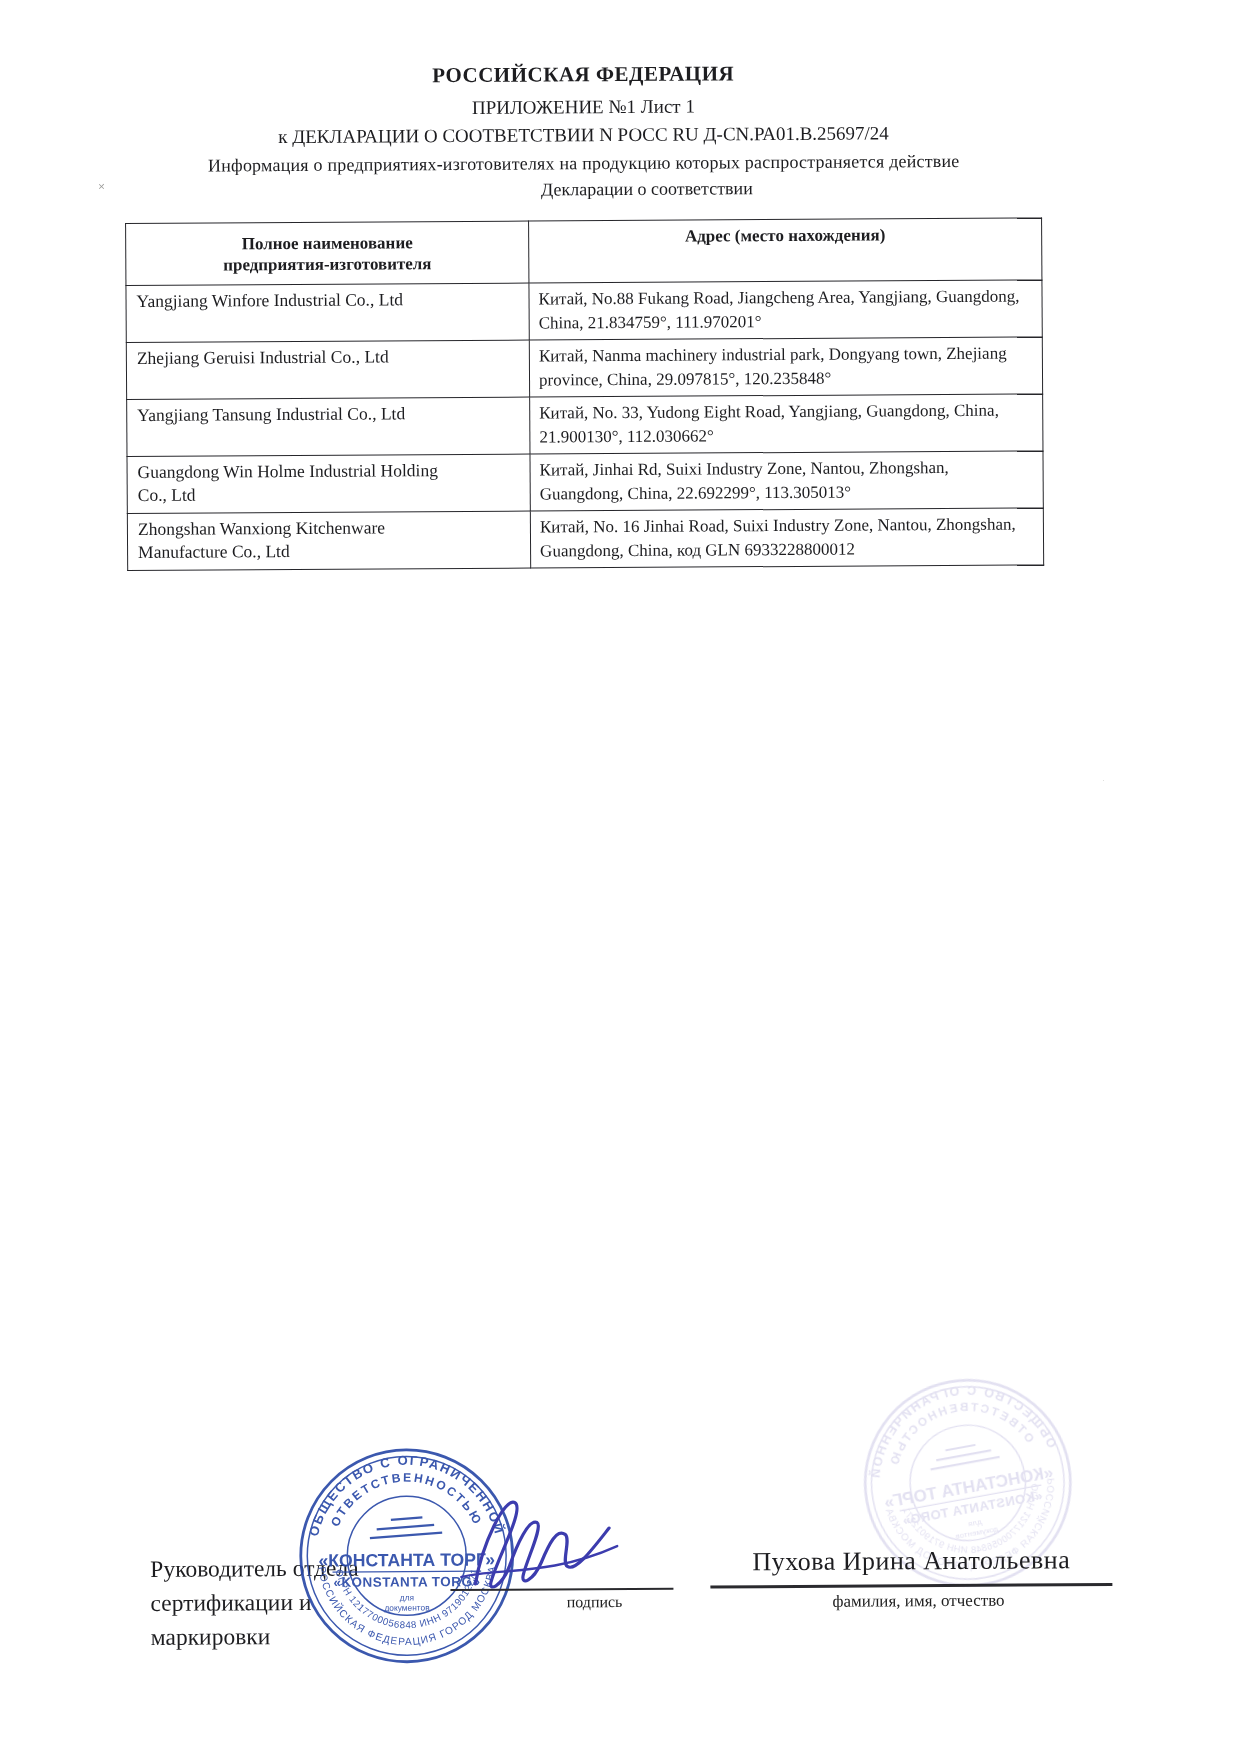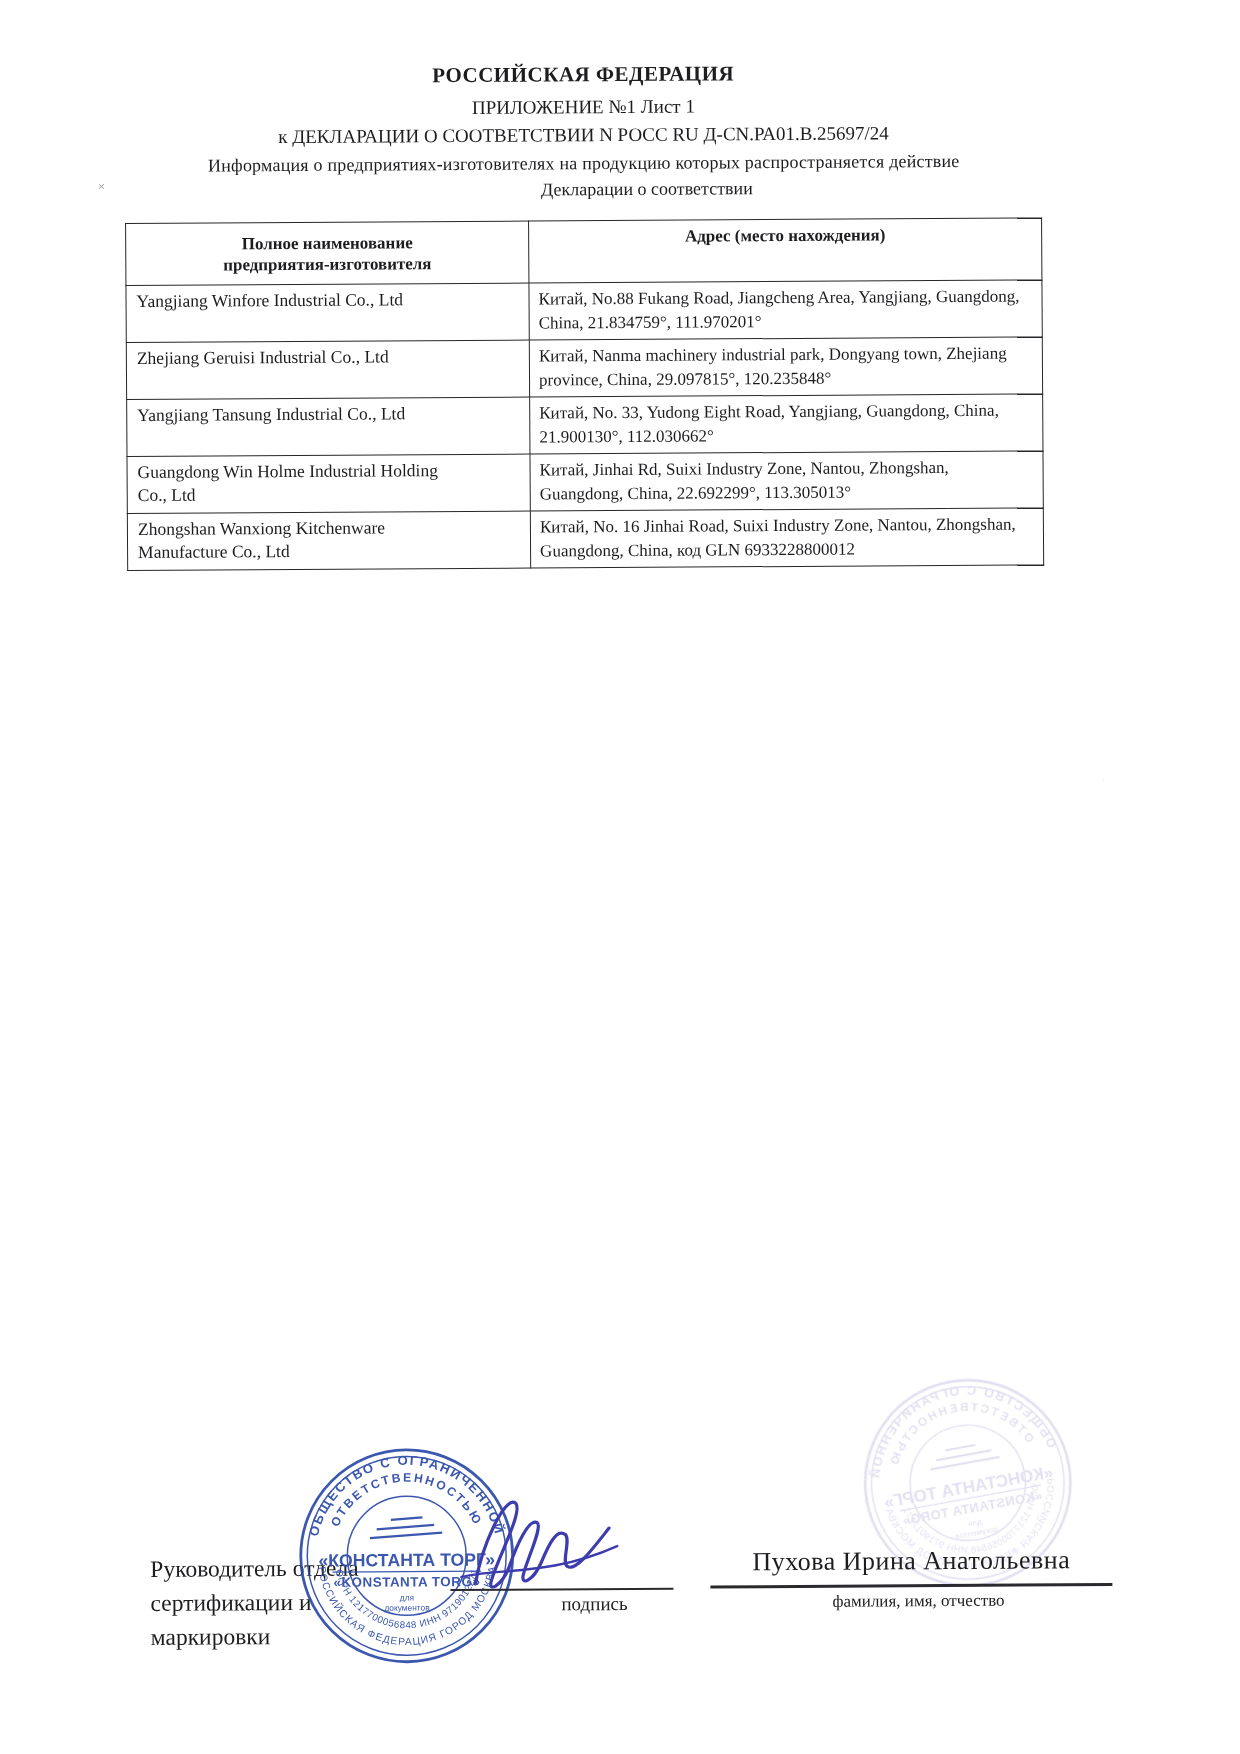--- a/index.html
+++ b/index.html
@@ -39,21 +39,21 @@
   .man-table td.name{padding:4px 62px 4px 10px;font-size:17.5px;}
   .man-table td.addr{padding:4px 8px 4px 9px;line-height:24px;}
   
   .role-label{
     position:absolute;left:145px;top:1549px;width:252px;
     font-size:23.5px;line-height:34px;
   }
   .sig-line{position:absolute;background:#2a2a2e;height:2px;}
   .line-sign{left:445px;top:1588px;width:223px;}
   .line-name{left:705px;top:1586px;width:402px;height:2.5px;}
-  .sig-caption{position:absolute;font-size:19px;text-align:center;color:#222;}
+  .sig-caption{position:absolute;font-size:16px;text-align:center;color:#222;}
   .cap-sign{left:509px;top:1593px;width:160px;}
   .cap-name{left:713px;top:1593px;width:400px;font-size:17px;}
   .person-name{
     position:absolute;left:705px;top:1548px;width:402px;
     text-align:center;font-size:26px;letter-spacing:.5px;
   }
   
   .stamp{position:absolute;color:var(--stamp-blue,#2b4aa8);}
   .stamp-main{left:290px;top:1443px;width:223px;height:223px;opacity:.92;}
   .stamp-ghost{

